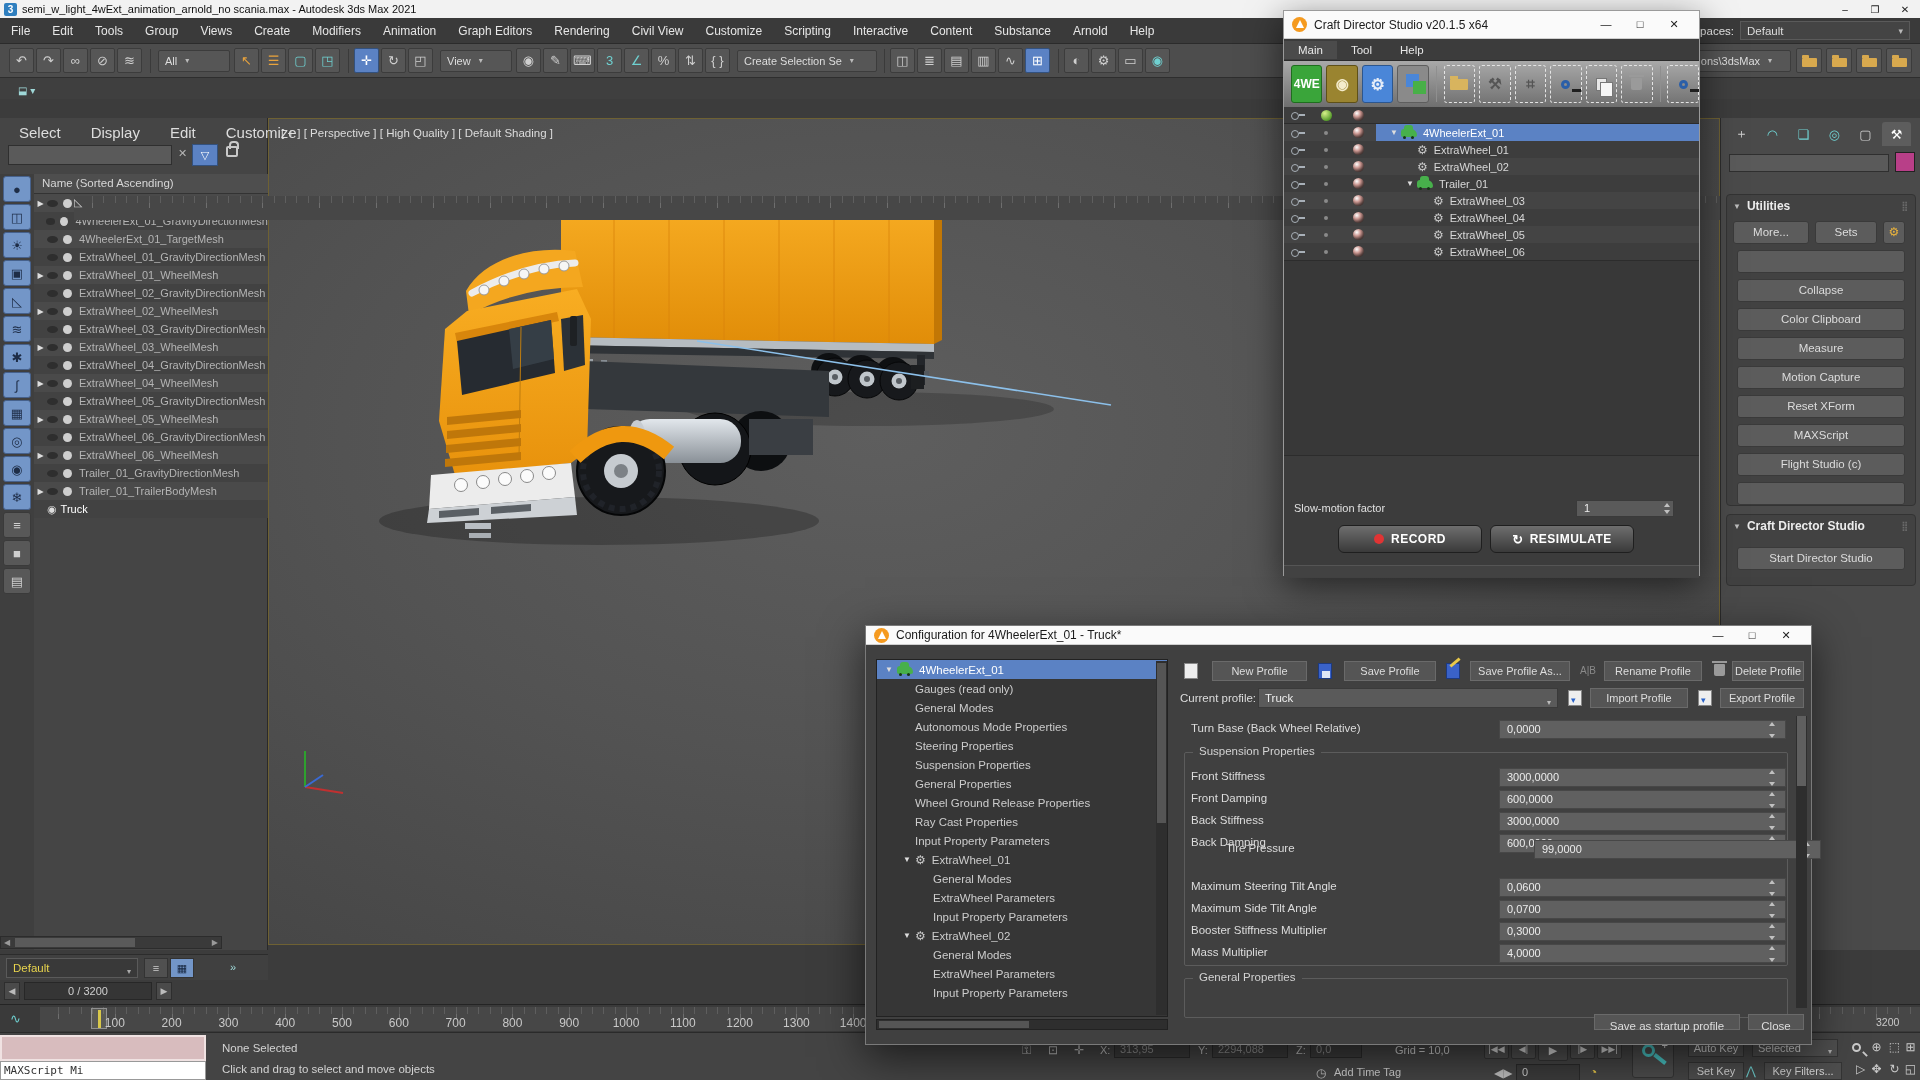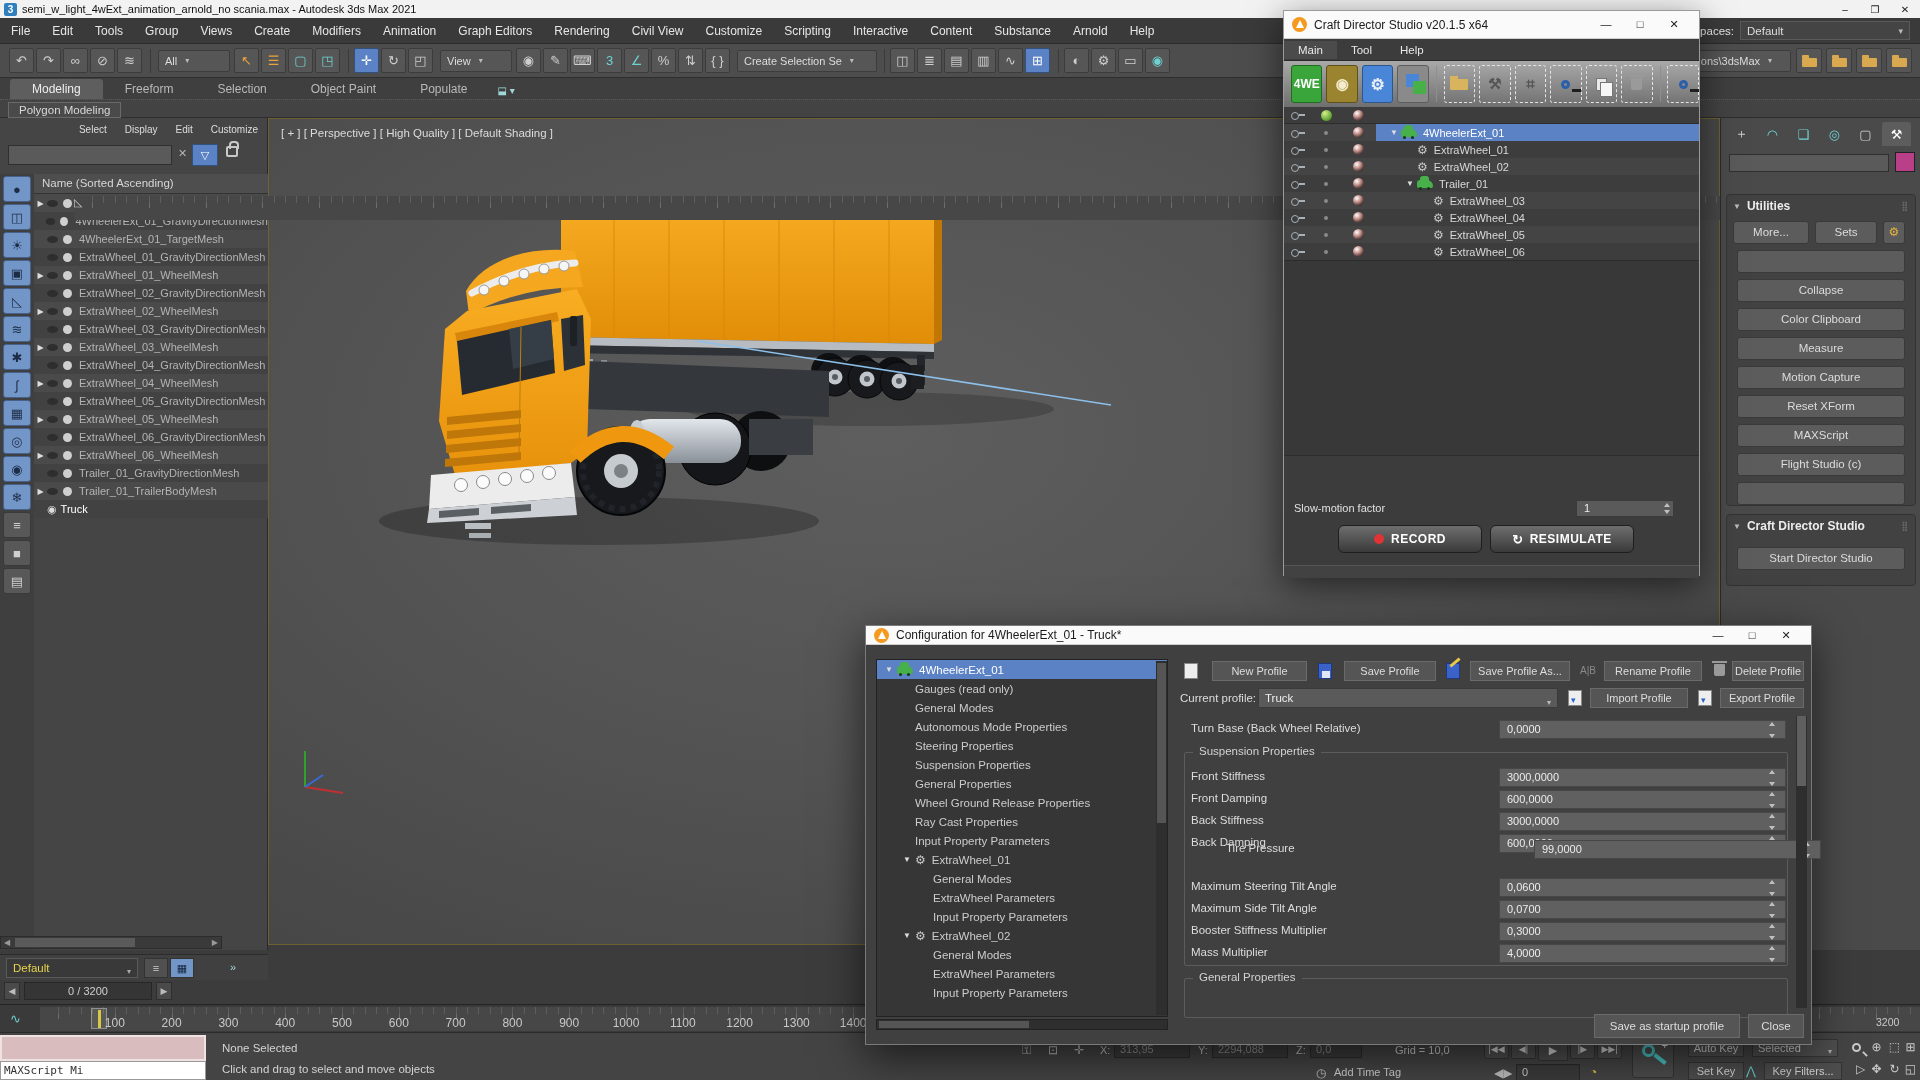--- a/index.html
+++ b/index.html
@@ -54,21 +54,21 @@
   .rtab.active { background:#5e5e5e; color:#eee; border-radius:3px 3px 0 0; }
   .rtab-ico { margin-left:8px; color:#9fd8d8; font-size:10px; padding-bottom:3px; }
   .polystrip { left:0; top:99px; width:1920px; height:19px; background:#434343;
     border-top:1px dotted #5a5a5a; border-bottom:1px solid #2d2d2d; z-index:3; }
   .polytab { position:absolute; left:8px; top:2px; padding:1px 10px; border:1px solid #6a6a6a;
     background:#4a4a4a; color:#d8d8d8; font-size:11.5px; }
 
   
   .explorer { left:0; top:118px; width:268px; height:832px; background:#454545;
     border-right:1px solid #2a2a2a; z-index:2; }
-  .exp-menu { display:flex; gap:4px; padding:5px 2px 4px 12px; color:#ddd; font-size:10px;justify-content:flex-end; }
+  .exp-menu { display:flex; gap:16px; padding:5px 2px 4px 12px; color:#ddd; font-size:15px; }
   .exp-menu span { padding:1px 7px; }
   .exp-search { position:absolute; left:8px; top:27px; width:164px; height:20px; background:#5a5a5a;
     border:1px solid #2f2f2f; }
   .exp-x { position:absolute; left:178px; top:29px; color:#b5b5b5; font-size:11px; }
   .exp-filter { position:absolute; left:192px; top:26px; width:26px; height:22px; background:#5b82c4;
     border:1px solid #33517e; color:#fff; font-size:11px; text-align:center; line-height:21px; }
   .exp-lock { position:absolute; left:226px; top:28px; width:12px; height:11px; border:2px solid #c9c9c9;
     border-radius:2px; }
   .exp-lock::before { content:""; position:absolute; left:1px; top:-7px; width:6px; height:6px;
     border:2px solid #c9c9c9; border-bottom:none; border-radius:4px 4px 0 0; }
@@ -263,21 +263,21 @@
   .cfg-combo { position:absolute; height:20px; background:#5a5a5a; border:1px solid #3a3a3a; color:#eee;
     font-size:11.5px; line-height:18px; padding:0 6px; }
   .cfg-combo .car { float:right; font-size:8px; color:#bbb; margin-top:5px; }
   .prow { position:absolute; left:325px; width:595px; height:20px; }
   .prow .pl { position:absolute; left:0; top:2px; color:#dcdcdc; font-size:11.5px; }
   .valbox { position:absolute; left:308px; top:0; width:287px; height:19px; background:#606060;
     border:1px solid #474747; color:#ececec; font-size:11px; line-height:17px; padding:0 16px 0 7px; }
   .fieldset { position:absolute; left:318px; width:604px; border:1px solid #5c5c5c; border-radius:2px; }
   .fieldset .lg { position:absolute; left:8px; top:-8px; background:#404040; padding:0 6px; color:#d2d2d2;
     font-size:11.5px; }
-  .cfg-footer-btn { position:absolute; height:24px; background:#555; border:1px solid #6a6a6a; color:#ddd;
+  .cfg-footer-btn { position:absolute; height:16px; background:#555; border:1px solid #6a6a6a; color:#ddd;
     font-size:11.5px; text-align:center; line-height:22px; }
   .cfg-vscroll2 { position:absolute; left:930px; top:90px; width:11px; height:292px; background:#2e2e2e; }
   .cfg-vscroll2 .th { position:absolute; left:1px; top:0; width:9px; height:70px; background:#5f5f5f; }
   .fix-cbx { position:absolute; left:633px; top:1px; width:13px; height:13px; background:#5a5a5a;
     border:1px solid #7a7a7a; }
 
   
   .timeline { left:0; top:1004px; width:1920px; height:28px; background:#3a3a3a; border-top:1px solid #242424; z-index:5; }
   .tl-curve { position:absolute; left:10px; top:6px; color:#6fd0d0; font-size:13px; }
   .ruler { position:absolute; left:40px; top:2px; width:1880px; height:24px; background:#474747;
@@ -525,32 +525,21 @@
           <span class="car">▾</span>
         </span>
       <span class="fold-btn"></span>
       <span class="fold-btn"></span>
       <span class="fold-btn"></span>
       <span class="fold-btn"></span>
     </span>
   </div>
 
   <div class="abs ribbon">
-    <span style="display:flex;align-items:flex-end;">
-
-    <span class="rtab active">Modeling</span>
-        <span class="rtab">Freeform</span>
-        <span class="rtab">Selection</span>
-        <span class="rtab">Object Paint</span>
-        <span class="rtab">Populate</span>
-      </span>
     <span class="rtab-ico">⬓ ▾</span>
-  </div>
-  <div class="abs polystrip">
-    <span class="polytab">Polygon Modeling</span>
   </div>
 
   <div class="abs explorer">
     <div class="exp-menu">
 
     <span>Select</span>
         <span>Display</span>
         <span>Edit</span>
         <span>Customize</span>
       </div>

